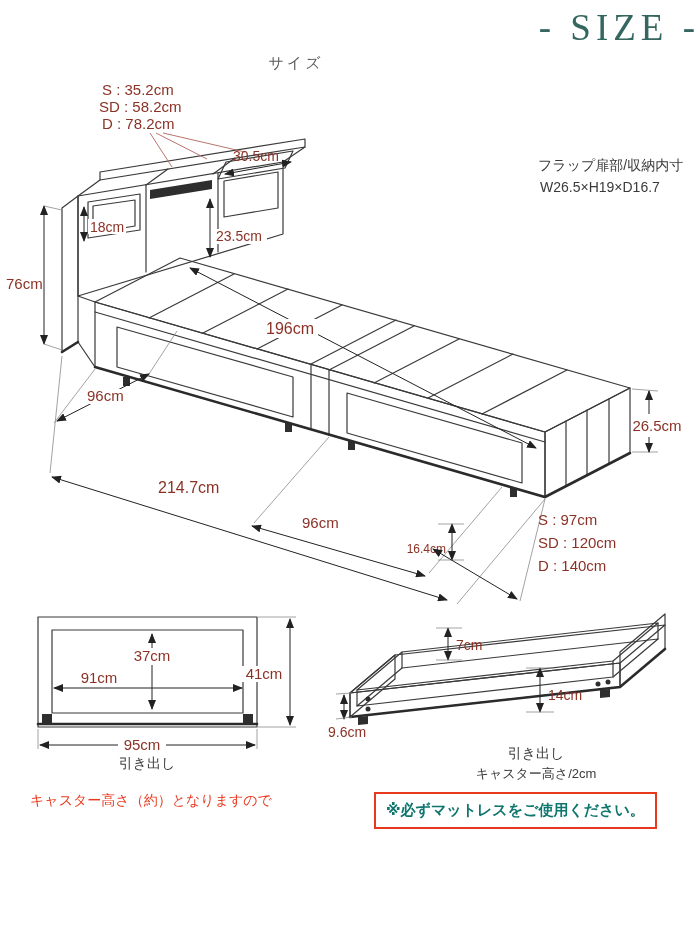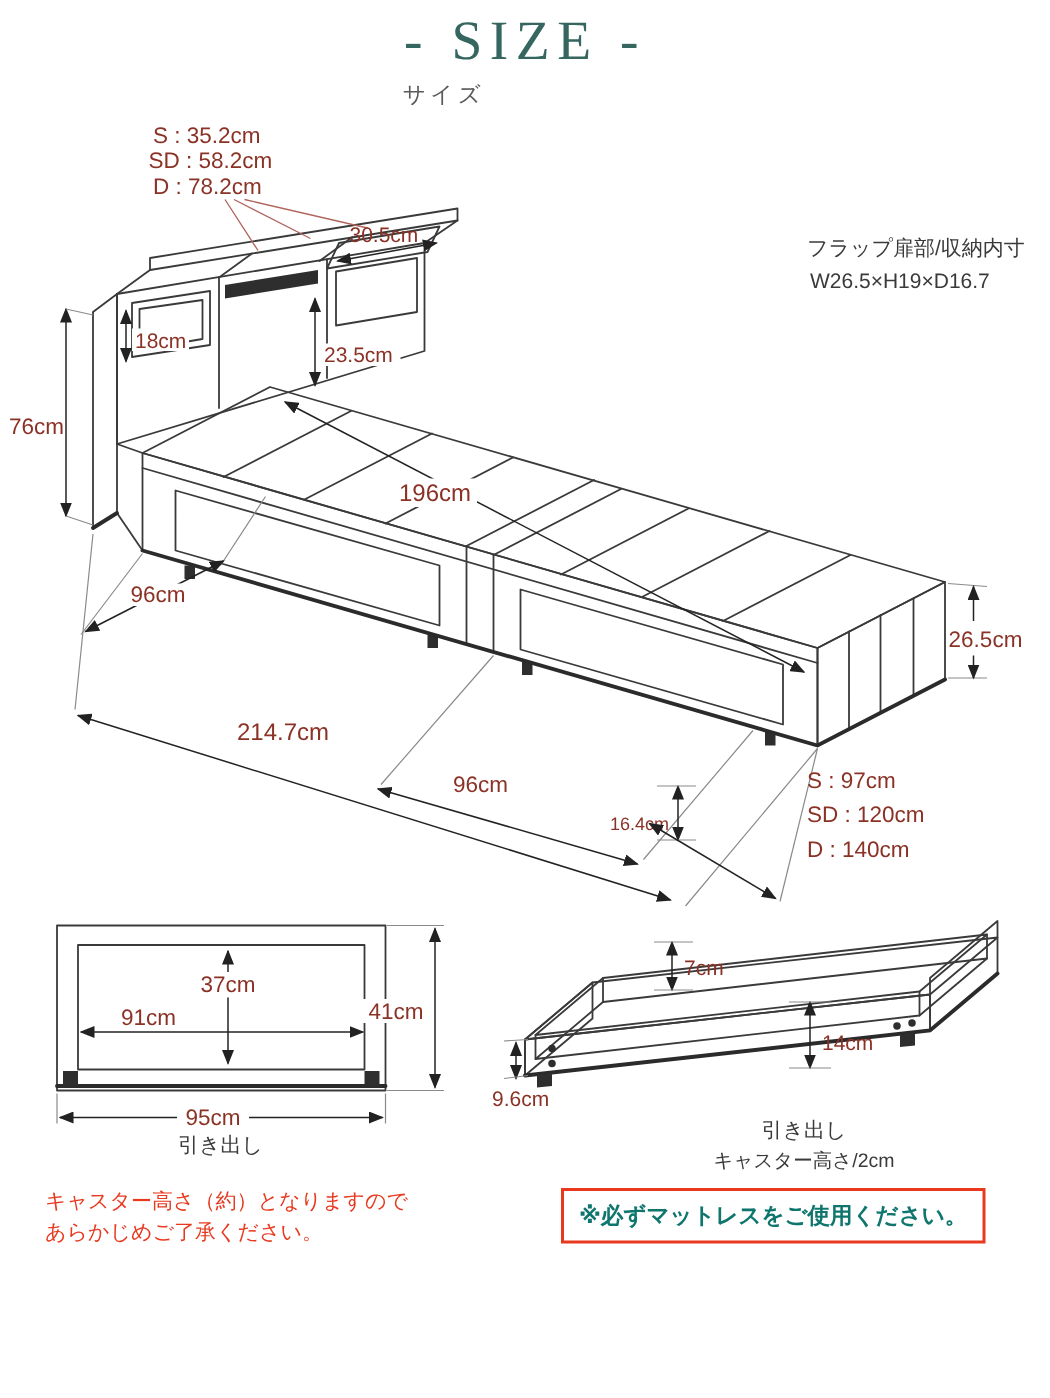--- a/index.html
+++ b/index.html
@@ -1,18 +1,18 @@
 <!DOCTYPE html>
 <html><head>
 <meta charset="utf-8">
 <style>
   html,body{margin:0;padding:0;background:#fff;}
   .page{position:relative;width:700px;height:932px;background:#ffffff;overflow:hidden;
         font-family:"Liberation Sans","DejaVu Sans",sans-serif;}
-  .title{position:absolute;top:6px;left:0;width:700px;text-align:center;
+  .title{position:absolute;top:6px;left:0;width:700px;text-align:right;
          font-family:"Liberation Serif","DejaVu Serif",serif;
          font-size:37px;letter-spacing:5px;color:#35665f;}
   .subtitle{position:absolute;top:54px;left:0;width:592px;text-align:center;
             font-size:15px;letter-spacing:3px;color:#5a5a5a;}
   svg text{font-family:"Liberation Sans","DejaVu Sans",sans-serif;}
   .art{fill:none;stroke:#3a3a3a;stroke-width:1.2;stroke-linejoin:round;stroke-linecap:round;}
   .artb{fill:none;stroke:#2b2b2b;stroke-width:2.6;stroke-linecap:round;}
   .fillDark{fill:#2e2e2e;stroke:none;}
   .dim{stroke:#222;stroke-width:1;fill:none;}
   .ext{stroke:#8a8a8a;stroke-width:0.8;fill:none;}
@@ -213,18 +213,17 @@
       <path class="ext" d="M336,694 L352,693 M336,719 L352,717"></path>
       <text class="red t14" x="328" y="737">9.6cm</text>
 
       <text class="gray t14" x="536" y="758" text-anchor="middle">引き出し</text>
       <text class="gray t13" x="536" y="778" text-anchor="middle">キャスター高さ/2cm</text>
     </g>
   </svg>
 
   <div class="note">
     <div>キャスター高さ（約）となりますので</div>
-    <div>あらかじめご了承ください。</div>
   </div>
 
   <div class="mattress-box">※必ずマットレスをご使用ください。</div>
 
 </div>
 
 </body></html>

